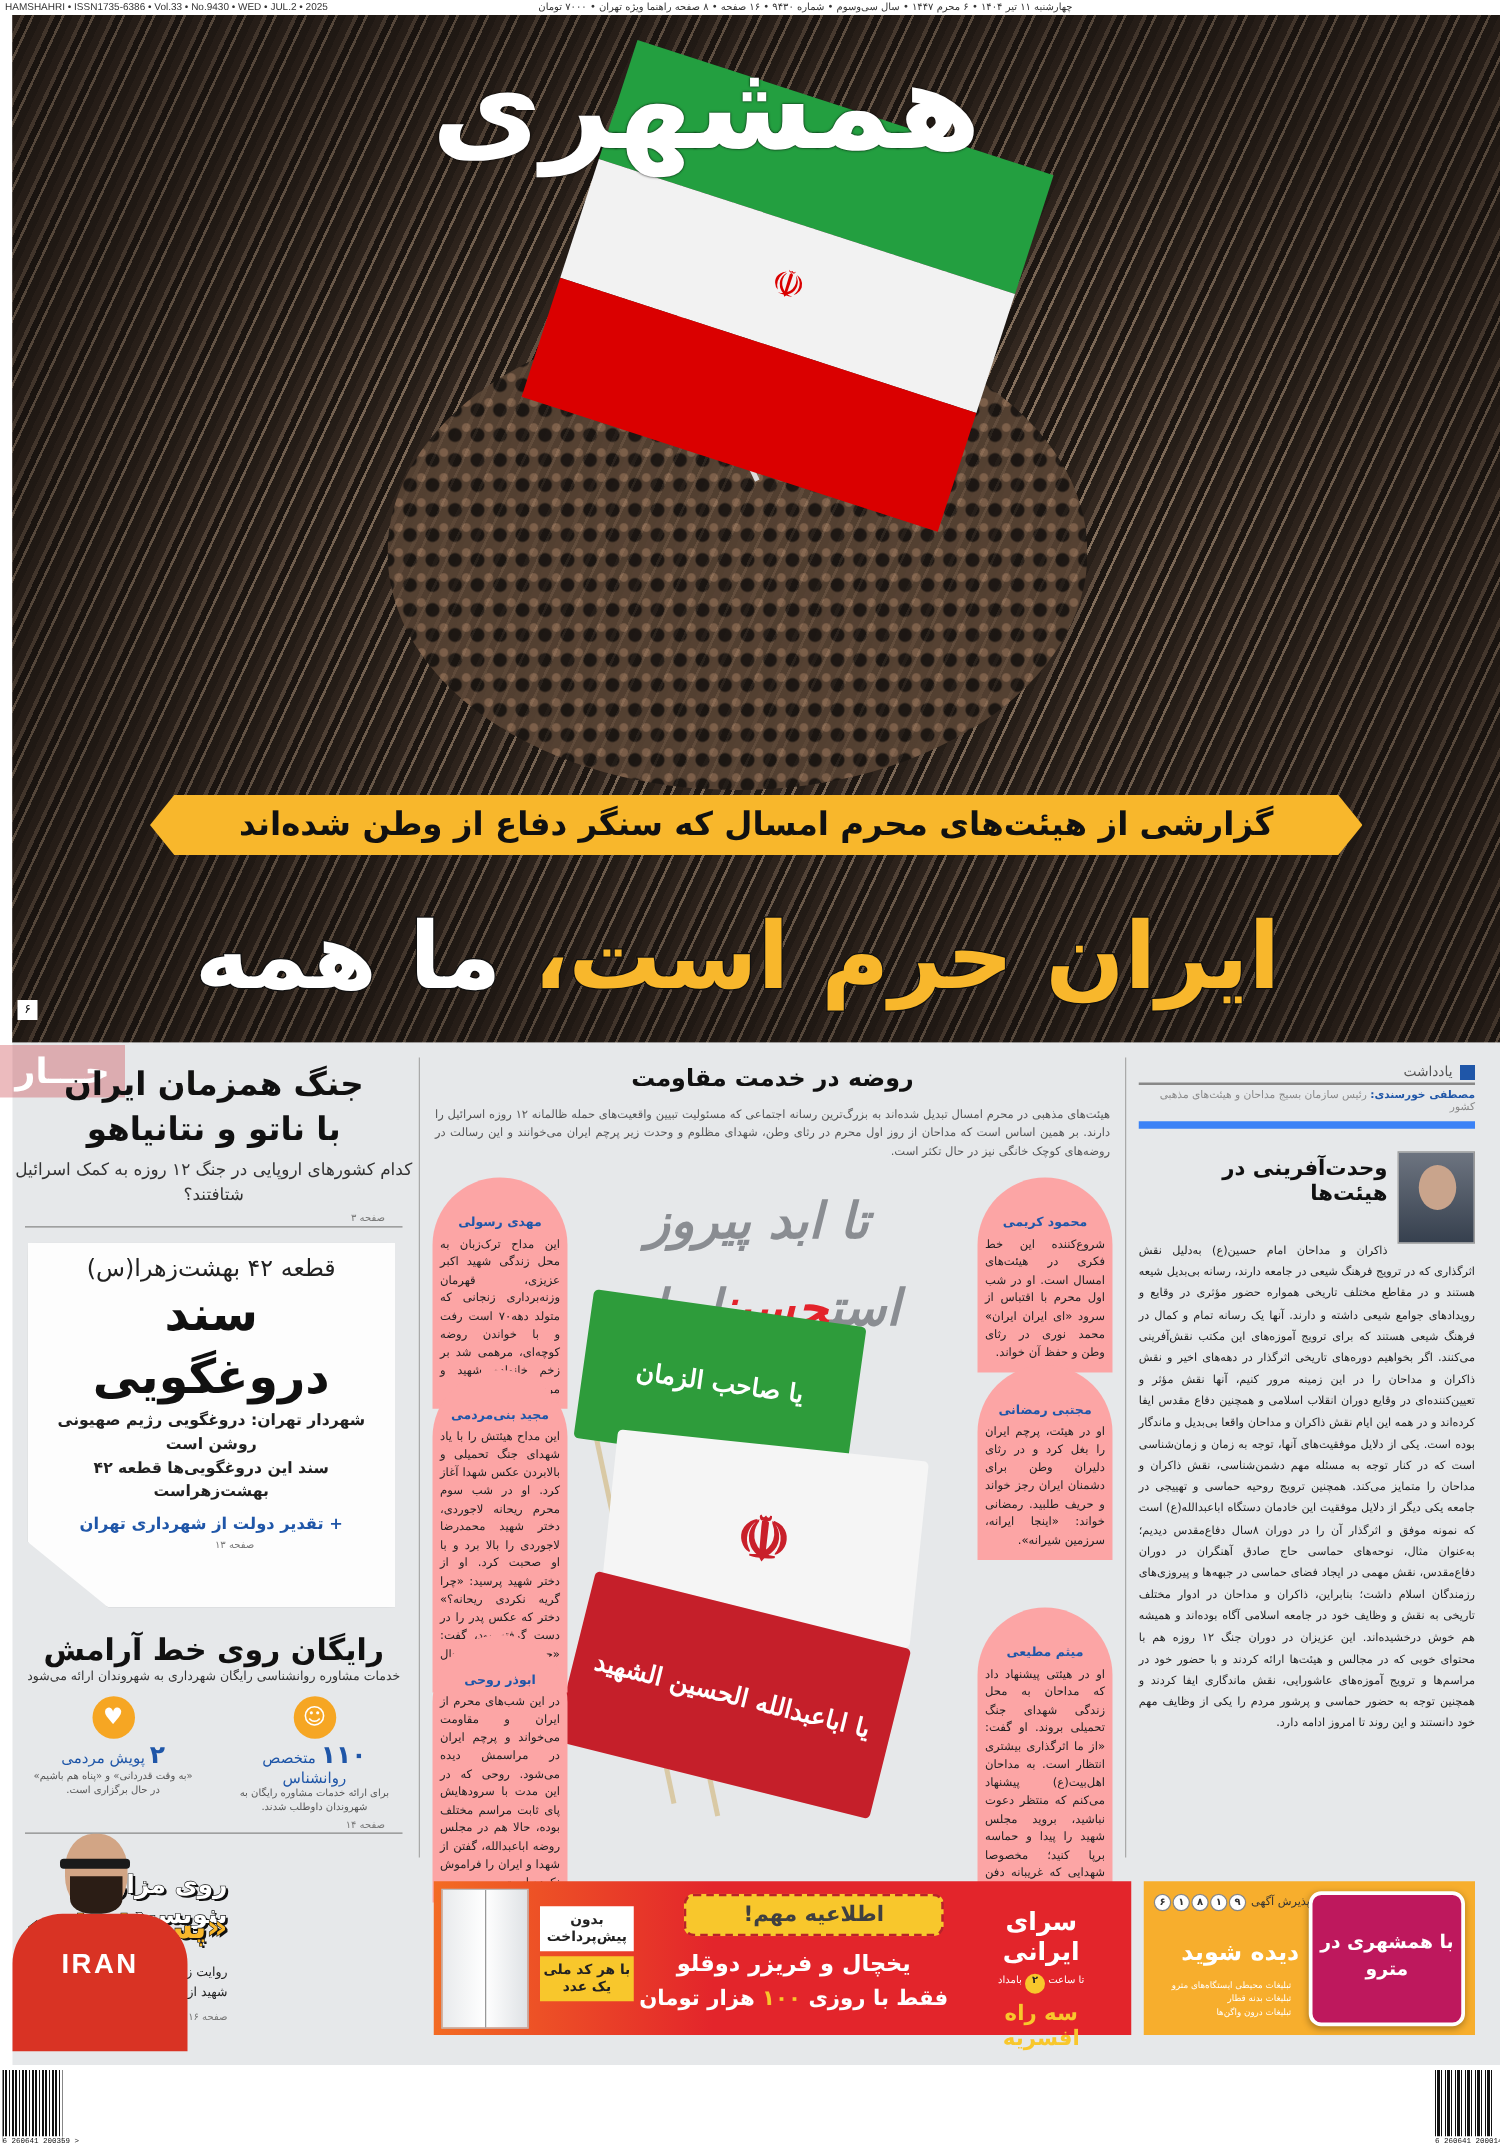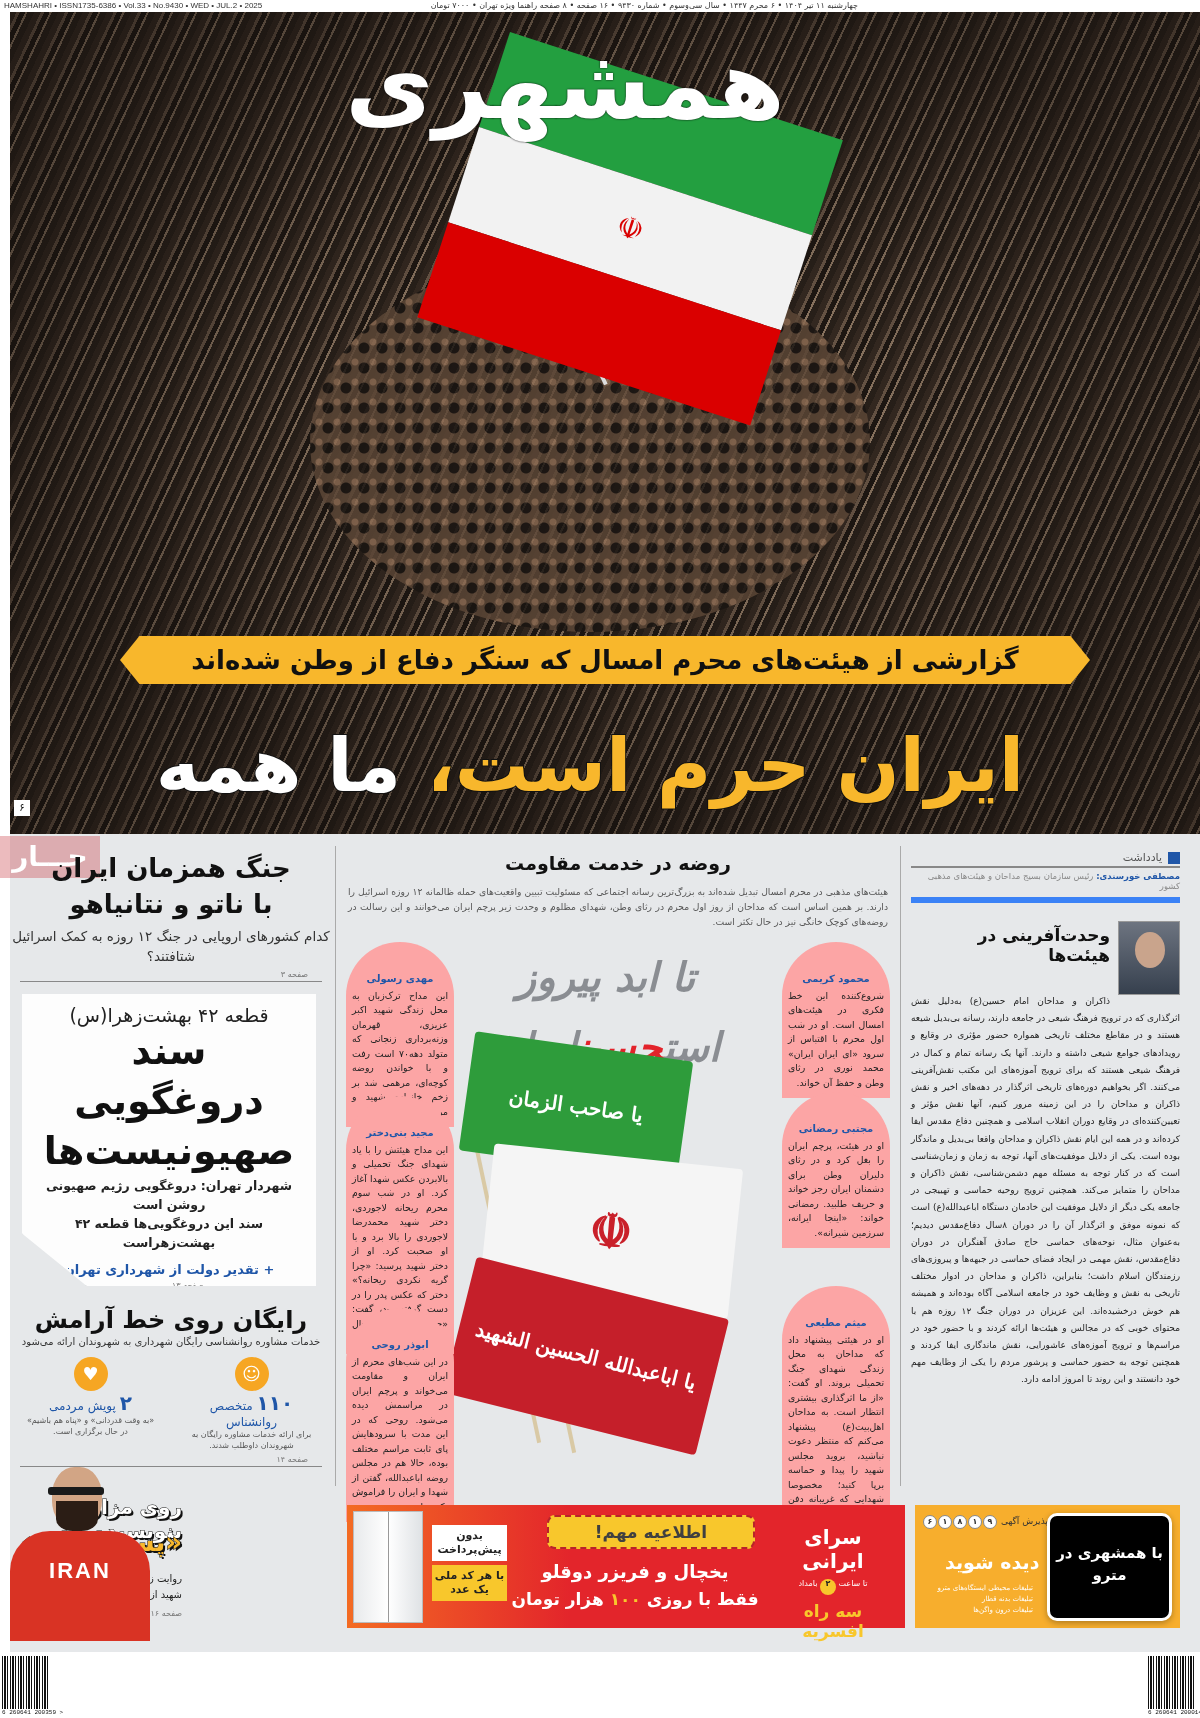--- a/index.html
+++ b/index.html
@@ -91,21 +91,21 @@
 .ad1 .l2 span{color:#f8c72c}
 .ad1 .tag{position:absolute;left:85px;top:20px;width:75px;background:#fff;color:#222;font-size:11px;font-weight:bold;text-align:center;line-height:14px;padding:4px 0}
 .ad1 .tag2{position:absolute;left:85px;top:60px;width:75px;background:#f8c72c;color:#222;font-size:11px;font-weight:bold;text-align:center;line-height:14px;padding:4px 0}
 .ad1 .fridge{position:absolute;left:6px;top:6px;width:70px;height:112px;background:linear-gradient(90deg,#e8eaec,#fff 50%,#dfe2e5);border:1px solid #bbb}
 .ad1 .fridge::after{content:"";position:absolute;left:34px;top:0;width:1px;height:100%;background:#999}
 .ad2{position:absolute;left:915px;top:1505px;width:265px;height:123px;background:#f7ae2d;direction:rtl}
 .ad2 .num{position:absolute;left:8px;top:10px;font-size:9px;color:#333;direction:ltr}
 .ad2 .num b{display:inline-block;width:14px;height:14px;border-radius:50%;background:#fff;border:1px solid #888;margin-right:1px;font-size:8px;text-align:center;line-height:12px}
 .ad2 .see{position:absolute;left:30px;top:46px;font-size:19px;color:#fff;font-weight:bold}
 .ad2 .lst{position:absolute;left:8px;top:78px;font-size:7px;color:#fff;line-height:11px;direction:rtl;width:110px}
-.ad2 .sticker{position:absolute;right:8px;top:8px;width:125px;height:108px;background:#000000;border:3px solid #fff;border-radius:10px;box-shadow:0 2px 6px rgba(0,0,0,.3);color:#fff;font-size:15px;font-weight:bold;text-align:center;padding-top:26px;line-height:22px}
+.ad2 .sticker{position:absolute;right:8px;top:8px;width:125px;height:108px;background:#be185d;border:3px solid #fff;border-radius:10px;box-shadow:0 2px 6px rgba(0,0,0,.3);color:#fff;font-size:15px;font-weight:bold;text-align:center;padding-top:26px;line-height:22px}
 .barcode{position:absolute;top:1656px;width:48px;height:58px;background:repeating-linear-gradient(90deg,#111 0 1px,#fff 1px 2px,#111 2px 4px,#fff 4px 5px,#111 5px 6px,#fff 6px 8px)}
 .barcode span{position:absolute;bottom:-2px;left:0;width:100%;background:#fff;font-size:6px;font-family:"Liberation Mono",monospace;color:#111;white-space:nowrap}
 </style>
 </head>
 <body>
 
 <div class="topbar">
   <span class="en">HAMSHAHRI • ISSN1735-6386 • Vol.33 • No.9430 • WED • JUL.2 • 2025</span>
   <span class="fa">چهارشنبه ۱۱ تیر ۱۴۰۴ • ۶ محرم ۱۴۴۷ • سال سی‌وسوم • شماره ۹۴۳۰ • ۱۶ صفحه • ۸ صفحه راهنما ویژه تهران • ۷۰۰۰ تومان</span>
 </div>
@@ -158,21 +158,21 @@
     <div class="polebar" style="left:95px;top:130px"></div>
     <div class="fl g">یا صاحب الزمان</div>
     <div class="fl w">☫</div>
     <div class="fl r">یا اباعبدالله الحسین الشهید</div>
   </div>
   <div class="card" style="right:446px;top:96px">
     <span class="nm">مهدی رسولی</span>
     <span>این مداح ترک‌زبان به محل زندگی شهید اکبر عزیزی، قهرمان وزنه‌برداری زنجانی که متولد دهه۷۰ است رفت و با خواندن روضه کوچه‌ای، مرهمی شد بر زخم خانواده شهید و مردم زنجان.</span>
   </div>
   <div class="card" style="right:446px;top:250px">
-    <span class="nm">مجید بنی‌دختر</span>
+    <span class="nm">مجید بنی‌مردمی</span>
     <span>این مداح هیئتش را با یاد شهدای جنگ تحمیلی و بالابردن عکس شهدا آغاز کرد. او در شب سوم محرم ریحانه لاجوردی، دختر شهید محمدرضا لاجوردی را بالا برد و با او صحبت کرد. او از دختر شهید پرسید: «چرا گریه نکردی ریحانه؟» دختر که عکس پدر را در دست گرفته بود، گفت: «چون اسرائیل خوشحال می‌شد.»</span>
   </div>
   <div class="card" style="right:446px;top:462px">
     <span class="nm">ابوذر روحی</span>
     <span>در این شب‌های محرم از ایران و مقاومت می‌خواند و پرچم ایران در مراسمش دیده می‌شود. روحی که در این مدت با سرودهایش پای ثابت مراسم مختلف بوده، حالا هم در مجلس روضه اباعبدالله، گفتن از شهدا و ایران را فراموش نکرده است.</span>
   </div>
   <div class="card" style="right:10px;top:96px">
     <span class="nm">محمود کریمی</span>
     <span>شروع‌کننده این خط فکری در هیئت‌های امسال است. او در شب اول محرم با اقتباس از سرود «ای ایران ایران» محمد نوری در رثای وطن و حفظ آن خواند.</span>
   </div>
@@ -190,21 +190,20 @@
   <div class="h1">
     <div>جنگ همزمان ایران</div>
     <div>با ناتو و نتانیاهو</div>
   </div>
   <div class="sub">کدام کشورهای اروپایی در جنگ ۱۲ روزه به کمک اسرائیل شتافتند؟</div>
   <div class="pg">صفحه ۳</div>
 
   <div class="note">
     <div class="k">قطعه ۴۲ بهشت‌زهرا(س)</div>
     <div class="big">سند دروغگویی</div>
-    <div class="big">صهیونیست‌ها</div>
     <div class="d">شهردار تهران: دروغگویی رژیم صهیونی روشن است</div>
     <div class="d">سند این دروغگویی‌ها قطعه ۴۲ بهشت‌زهراست</div>
     <div class="more">+ تقدیر دولت از شهرداری تهران</div>
     <div class="pp">صفحه ۱۳</div>
   </div>
 
   <div class="calm">
     <div class="t">رایگان روی خط آرامش</div>
     <div class="s">خدمات مشاوره روانشناسی رایگان شهرداری به شهروندان ارائه می‌شود</div>
     <div class="stats">

